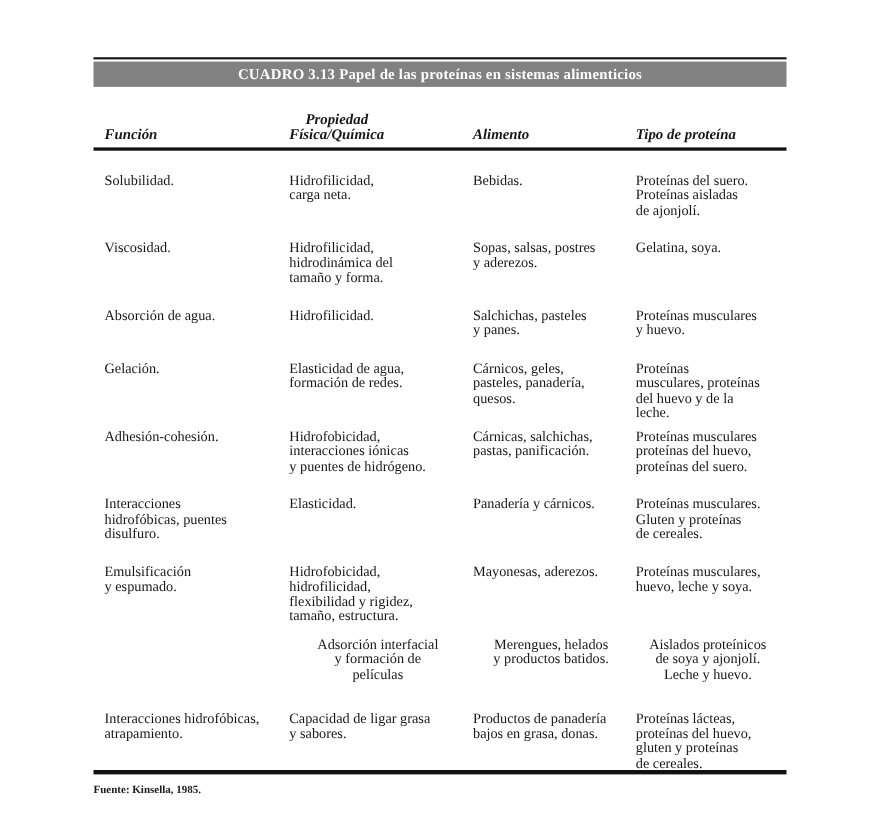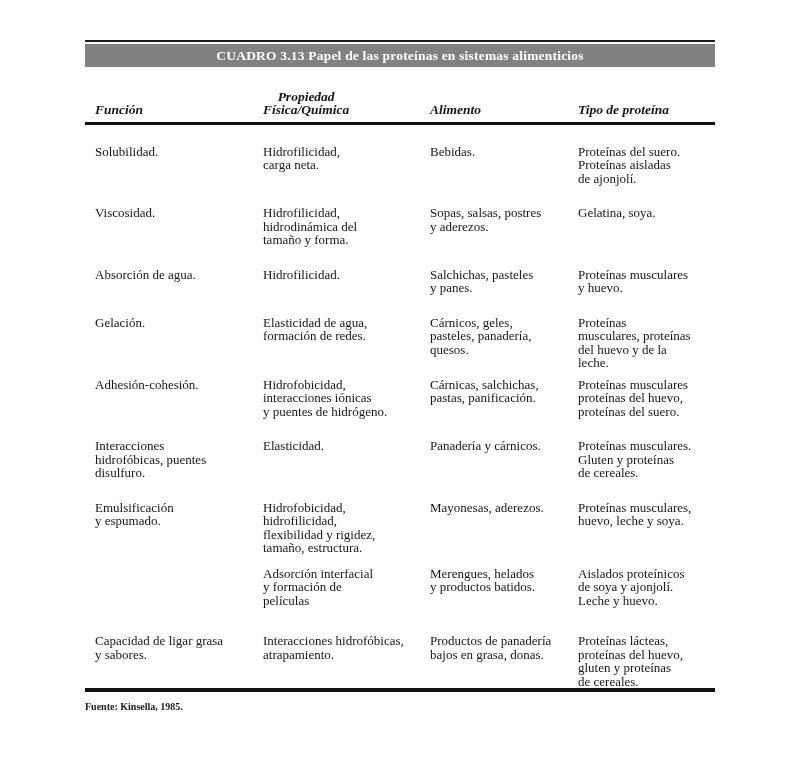--- a/index.html
+++ b/index.html
@@ -12,21 +12,21 @@
     width: 800px;
     height: 760px;
     background: #ffffff;
     font-family: "Liberation Serif", "DejaVu Serif", serif;
     color: #161616;
     overflow: hidden;
   }
   .table-wrap {
     position: absolute;
     left: 85px;
-    top: 40px;
+    top: 52px;
     width: 630px;
   }
   .top-rule {
     height: 2px;
     background: #1a1a1a;
   }
   .title-bar {
     margin-top: 2px;
     height: 23px;
     line-height: 23px;
@@ -63,21 +63,21 @@
     background: #111111;
   }
   .body {
     padding-top: 20px;
   }
   .row {
     margin-bottom: 21px;
   }
   .row:nth-child(4) { margin-bottom: 8px; }
   .row:nth-child(7) { margin-bottom: 12px; }
-  .row:nth-child(8) { margin-bottom: 27px; }
+  .row:nth-child(8) { margin-bottom: 27px; text-align: center; }
   .row:nth-child(9) { margin-bottom: 0px; }
   .cell {
     white-space: pre-line;
     font-size: 13px;
     line-height: 13.5px;
     padding-right: 6px;
     box-sizing: border-box;
   }
   .bottom-rule {
     height: 4px;
@@ -199,24 +199,24 @@
 y formación de
 películas</div>
         <div class="cell">Merengues, helados
 y productos batidos.</div>
         <div class="cell">Aislados proteínicos
 de soya y ajonjolí.
 Leche y huevo.</div>
       </div>
 
       <div class="grid row">
+        <div class="cell">Interacciones hidrofóbicas,
+atrapamiento.</div>
         <div class="cell">Capacidad de ligar grasa
 y sabores.</div>
-        <div class="cell">Interacciones hidrofóbicas,
-atrapamiento.</div>
         <div class="cell">Productos de panadería
 bajos en grasa, donas.</div>
         <div class="cell">Proteínas lácteas,
 proteínas del huevo,
 gluten y proteínas
 de cereales.</div>
       </div>
 
     </div>
 

